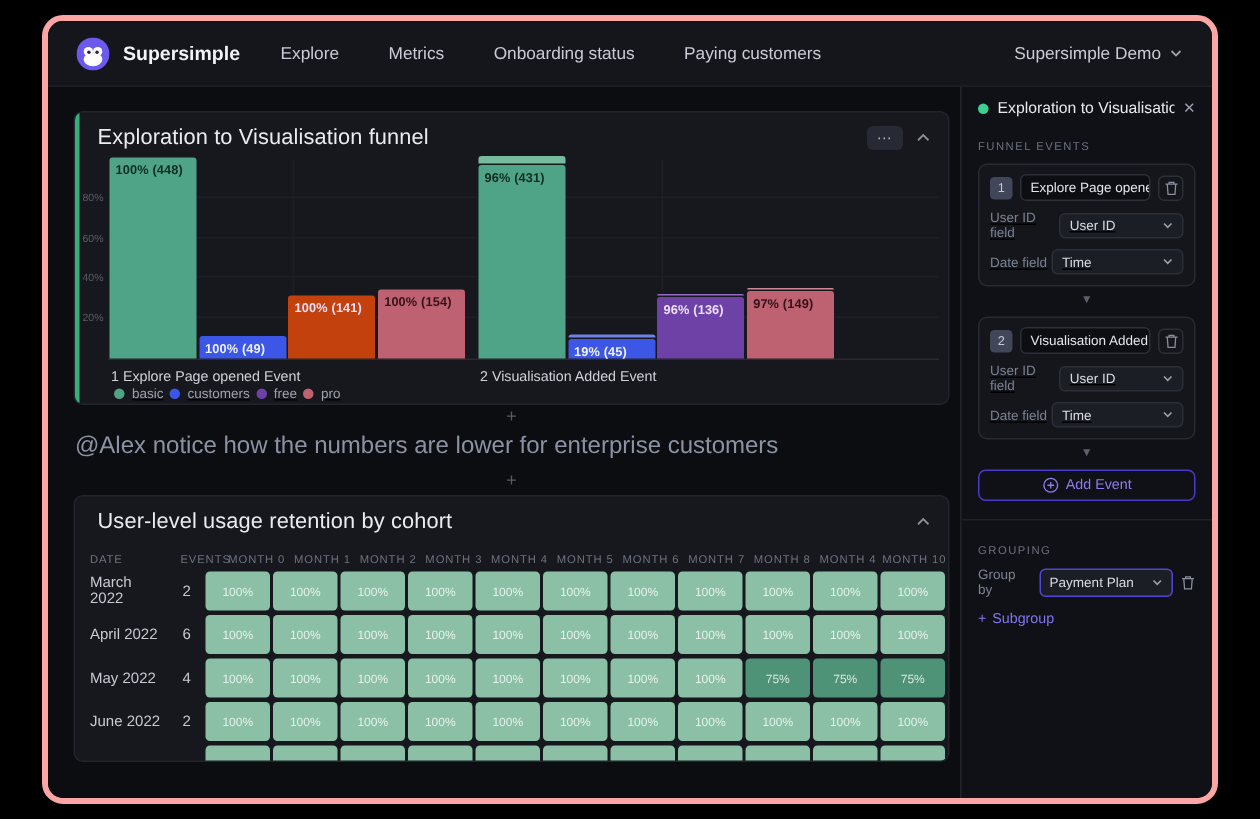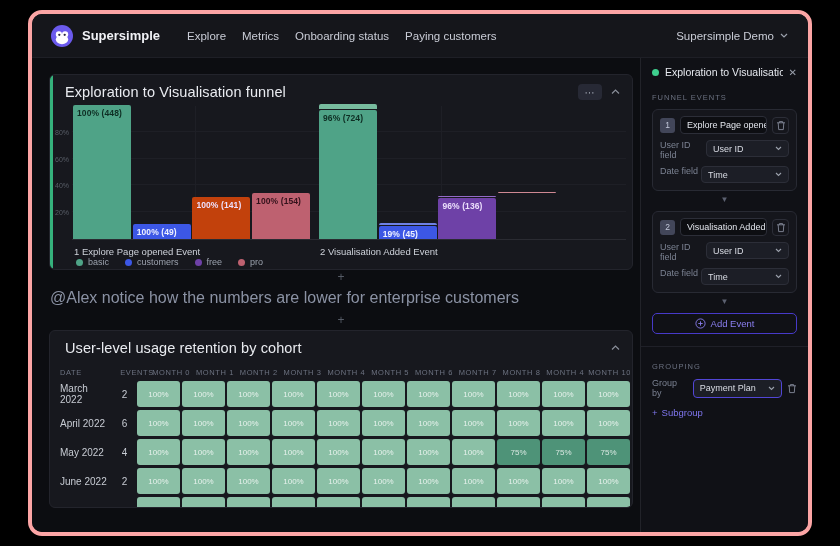--- a/index.html
+++ b/index.html
@@ -3,21 +3,21 @@
 <meta charset="utf-8">
 <style>
   * { box-sizing: border-box; margin: 0; padding: 0; }
   html,body { width:840px; height:546px; background:#000; font-family:"Liberation Sans",sans-serif; overflow:hidden; }
   .window { position:absolute; left:28px; top:10px; width:784px; height:526px; background:#101116;
             border:4px solid #fca5a5; border-radius:14px; overflow:hidden; }
   
   .navbar { height:44px; display:flex; align-items:center; padding:0 20px 0 19px; background:#15161b; border-bottom:1px solid #1e1f26; }
   .logo { width:22px; height:22px; flex:0 0 auto; }
   .brand { font-size:13px; font-weight:bold; color:#f1f2f6; margin-left:9px; }
-  .nav-items { display:flex; gap:16px; margin-left:27px; }
+  .nav-items { display:flex; gap:33px; margin-left:27px; }
   .nav-item { font-size:11.5px; color:#c9ccd6; cursor:pointer; white-space:nowrap; }
   .account { margin-left:auto; display:flex; align-items:center; gap:6px; font-size:11.5px; color:#c9ccd6; cursor:pointer; }
   .chev { color:#9aa0ab; display:inline-flex; }
   
   .content { display:flex; height:480px; }
   .doc { width:614px; background:#0c0d11; padding:8px 13px 0 17px; position:relative; overflow:hidden; }
   .panel { position:relative; width:584px; background:#17181e; border:1px solid #23242c; border-radius:6px; overflow:hidden; }
   .panel-header { display:flex; align-items:center; padding:9px 12px 5px 15px; }
   .panel-title { font-size:14.5px; color:#e9ebf0; letter-spacing:.1px; }
   .panel-actions { margin-left:auto; display:flex; align-items:center; gap:9px; }
@@ -29,21 +29,21 @@
   .funnel-panel::before { content:""; position:absolute; left:0; top:0; bottom:0; width:3px; background:#35b17c; z-index:3; }
   .chart { position:relative; height:150px; }
   .plot { position:absolute; left:22px; right:6px; top:1px; height:134px; border-bottom:1px solid #2a2b32; }
   .hgrid { position:absolute; left:0; right:0; height:1px; background:#1e1f26; }
   .vgrid { position:absolute; top:0; bottom:0; width:1px; background:#1e1f26; }
   .ytick { position:absolute; width:18px; text-align:right; left:1px; font-size:7px; color:#585d67; }
   .bar { position:absolute; bottom:0; width:58px; border-radius:2px 2px 0 0; cursor:pointer; }
   .bar-cap { position:absolute; width:58px; border-radius:2px 2px 0 0; opacity:.95; }
   .bar-label { position:absolute; top:3px; left:4px; font-size:8.5px; font-weight:bold; white-space:nowrap; letter-spacing:.1px; }
   .xlabel { position:absolute; top:141px; font-size:9.5px; color:#ced2da; white-space:nowrap; }
-  .legend { display:flex; gap:16px; align-items:center; margin:2px 0 0 26px; }
+  .legend { display:flex; gap:4px; align-items:center; margin:2px 0 0 26px;text-decoration:underline; }
   .legend-item { display:flex; align-items:center; gap:5px; cursor:pointer; }
   .legend-dot { width:7px; height:7px; border-radius:50%; }
   .legend-label { font-size:9px; color:#9ba1ad; }
   
   .plus-divider { width:584px; height:14px; display:flex; align-items:center; justify-content:center;
                   color:#565b66; font-size:12px; cursor:pointer; }
   .comment { width:584px; font-size:16px; color:#8b92a4; margin:5px 0 6px 1px; cursor:text; }
   
   .retention-panel { height:178px; margin-top:3px; }
   .rt-header-row, .rt-row { display:flex; align-items:center; padding-left:10px; }
@@ -66,21 +66,21 @@
   .sb-section { margin-top:15px; font-size:7.5px; letter-spacing:1px; color:#6b7180; }
   .event-card { margin-top:7px; border:1px solid #282a33; border-radius:6px; padding:6px 7px 7px; background:#15161c; }
   .event-top { display:flex; align-items:center; gap:5px; }
   .badge { width:15px; height:15px; background:#424659; border-radius:3px; color:#c3c8da; font-size:8.5px;
            display:flex; align-items:center; justify-content:center; flex:0 0 auto; }
   .event-input { flex:1; height:18px; background:#0d0e12; border:1px solid #2c2e38; border-radius:4px;
                  color:#e2e5ec; font-size:9px; display:flex; align-items:center; padding:0 6px;
                  white-space:nowrap; overflow:hidden; cursor:text; }
   .icon-btn { width:17px; height:17px; border:1px solid #2c2e38; border-radius:4px; color:#8a90a0;
               display:flex; align-items:center; justify-content:center; flex:0 0 auto; cursor:pointer; background:transparent; }
-  .field-row { display:flex; align-items:flex-start; justify-content:space-between; margin-top:6px; }
+  .field-row { display:flex; align-items:center; justify-content:space-between; margin-top:6px;text-decoration:underline; }
   .field-label { font-size:9px; color:#7b8292; }
   .select { width:88px; height:17px; background:#1c1e26; border:1px solid #2c2e38; border-radius:4px;
             display:flex; align-items:center; justify-content:space-between; padding:0 6px;
             font-size:9px; color:#d9dce4; cursor:pointer; }
   .card-arrow { text-align:center; color:#5c6170; font-size:8px; margin:4px 0 0; }
   .add-event-btn { margin-top:7px; height:21px; width:100%; border:1px solid #473ac9; border-radius:5px;
                    background:transparent; color:#8a7ff0; font-size:9.5px;
                    display:flex; align-items:center; justify-content:center; gap:5px; cursor:pointer; font-family:inherit; }
   .sb-divider { border:0; border-top:1px solid #1f2028; margin:12px -11px 0; }
   .group-row { display:flex; align-items:center; justify-content:space-between; margin-top:7px; gap:5px; }
@@ -142,39 +142,42 @@
               <div class="hgrid" style="bottom:26.8px"></div>
               <div class="hgrid" style="bottom:53.6px"></div>
               <div class="hgrid" style="bottom:80.4px"></div>
               <div class="hgrid" style="bottom:107.2px"></div>
               <div class="vgrid" style="left:123px"></div>
               <div class="vgrid" style="left:369px"></div>
               <div class="bar" style="left:1px;height:134px;background:#4FA387;">
                 <span class="bar-label" style="color:#0e2d23">100% (448)</span>
               </div>
               <div class="bar" style="left:247px;height:128.91517857142856px;background:#4FA387;">
-                <span class="bar-label" style="color:#0e2d23">96% (724)</span>
+                <span class="bar-label" style="color:#0e2d23">96% (431)</span>
               </div>
               <div class="bar-cap" style="left:247px;bottom:129.91517857142856px;height:5.084821428571428px;background:#7CC4A5;"></div>
               <div class="bar" style="left:60.7px;height:14.65625px;background:#3C57E5;">
                 <span class="bar-label" style="color:#eef1ff">100% (49)</span>
               </div>
               <div class="bar" style="left:306.7px;height:13.459821428571429px;background:#3C57E5;">
                 <span class="bar-label" style="color:#eef1ff">19% (45)</span>
               </div>
               <div class="bar-cap" style="left:306.7px;bottom:14.459821428571429px;height:1.1964285714285714px;background:#7387f0;"></div>
               <div class="bar" style="left:120.4px;height:42.17410714285714px;background:#c2410c;">
                 <span class="bar-label" style="color:#ecdffc">100% (141)</span>
               </div>
               <div class="bar" style="left:366.4px;height:40.67857142857142px;background:#6E41A7;">
                 <span class="bar-label" style="color:#ecdffc">96% (136)</span>
               </div>
               <div class="bar-cap" style="left:366.4px;bottom:41.67857142857142px;height:1.4955357142857144px;background:#9a6fd0;"></div>
               <div class="bar" style="left:180.10000000000002px;height:46.0625px;background:#BE6170;">
                 <span class="bar-label" style="color:#33121b">100% (154)</span>
+              </div>
+              <div class="bar" style="left:426.1px;height:44.566964285714285px;background:#BE6170;">
+                <span class="bar-label" style="color:#33121b">97% (149)</span>
               </div>
               <div class="bar-cap" style="left:426.1px;bottom:45.566964285714285px;height:1.4955357142857144px;background:#d98e9a;"></div>
             </div>
           <div>
               <div class="ytick" style="position:absolute;top:104.2px;">20%</div>
               <div class="ytick" style="position:absolute;top:77.4px;">40%</div>
               <div class="ytick" style="position:absolute;top:50.599999999999994px;">60%</div>
               <div class="ytick" style="position:absolute;top:23.799999999999997px;">80%</div>
             </div>
           <div>

